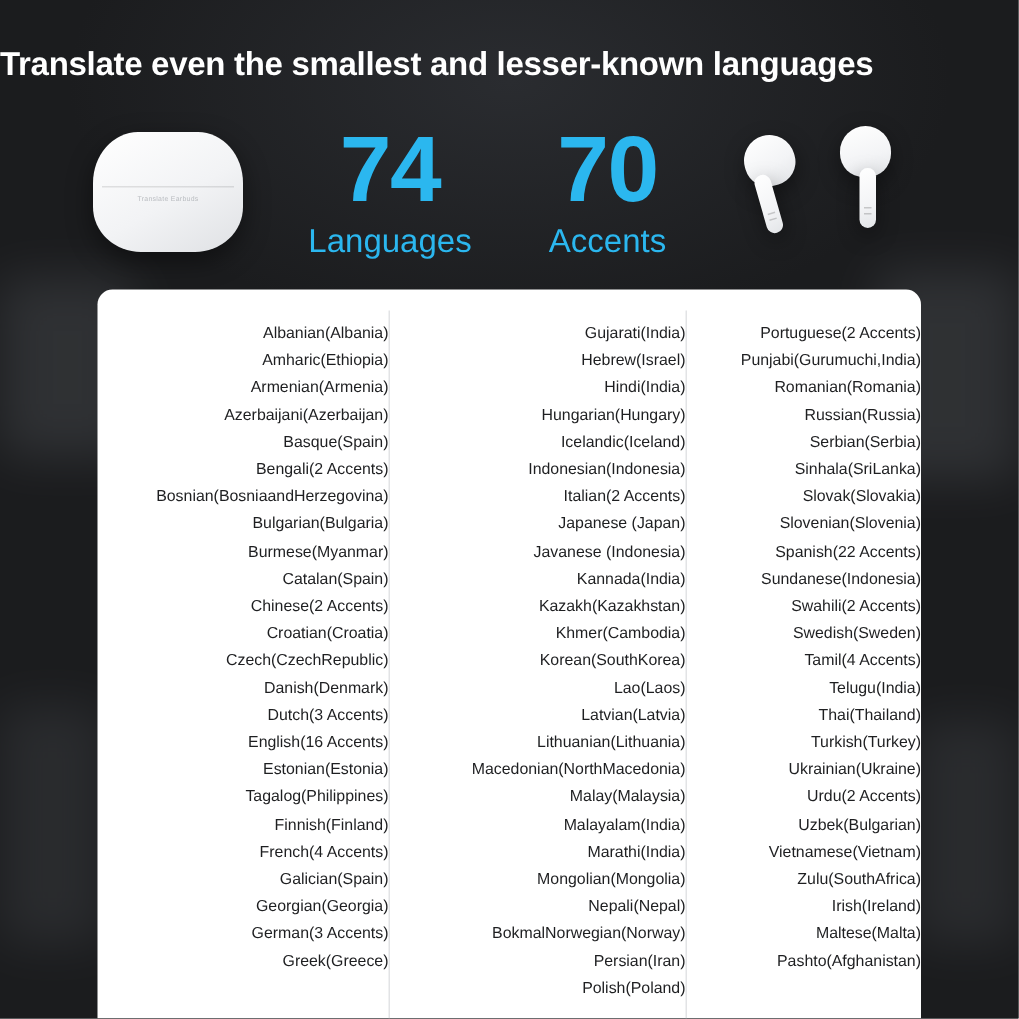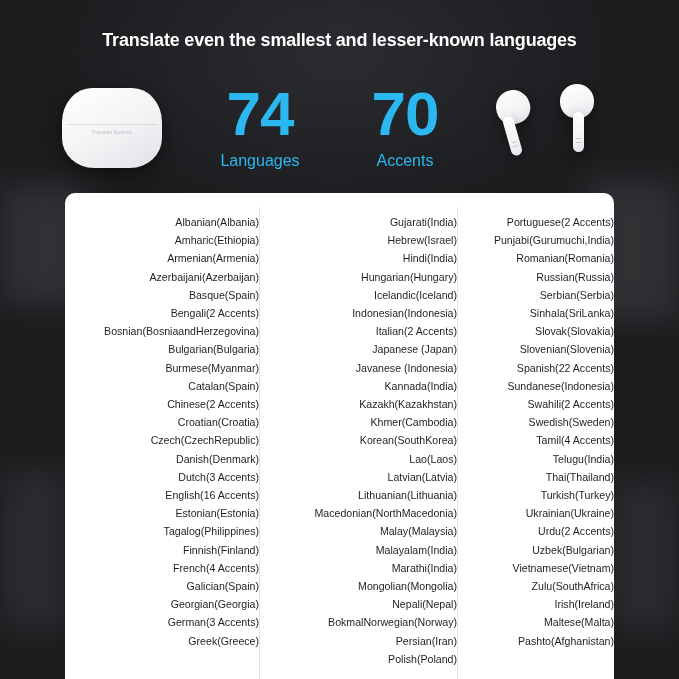--- a/index.html
+++ b/index.html
@@ -36,23 +36,23 @@
   .blob-c { right: 0px;  top: 180px; width: 95px;  height: 140px; }
   .blob-d { left: 0px;   top: 470px; width: 70px;  height: 160px; opacity:.22;}
   .blob-e { right: 0px;  top: 480px; width: 70px;  height: 150px; opacity:.22;}
   .blob-f { left: 150px; top: 600px; width: 380px; height: 70px; opacity:.12;}
 
   .headline {
     position: absolute;
     top: 30px;
     left: 0;
     width: 679px;
-    text-align: center;
+    text-align: left;
     color: #ffffff;
-    font-size: 18px;
+    font-size: 22px;
     font-weight: bold;
     letter-spacing: -0.2px;
   }
 
   .hero {
     position: absolute;
     top: 72px;
     left: 0;
     width: 679px;
     height: 110px;
@@ -95,21 +95,21 @@
     color: #2bb7ef;
   }
   .stat .num {
     font-size: 62px;
     font-weight: bold;
     line-height: 64px;
     letter-spacing: -1px;
     display: block;
   }
   .stat .cap {
-    font-size: 16px;
+    font-size: 22px;
     line-height: 22px;
     display: block;
     margin-top: 4px;
   }
   .stat-languages { left: 190px; top: 10px; width: 140px; }
   .stat-accents   { left: 340px; top: 10px; width: 130px; }
 
   
   .bud {
     position: absolute;

